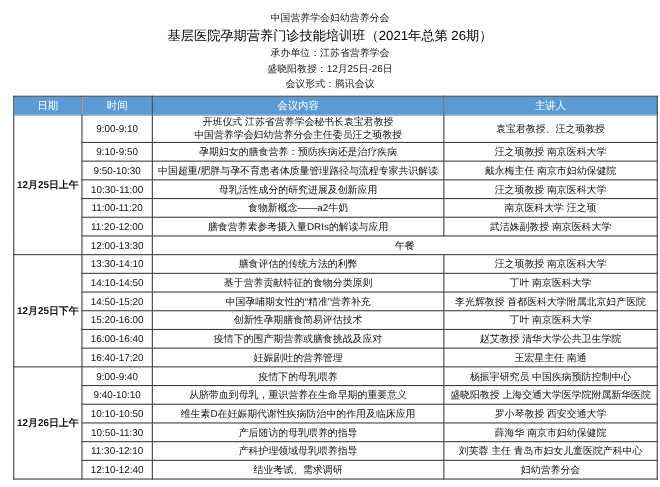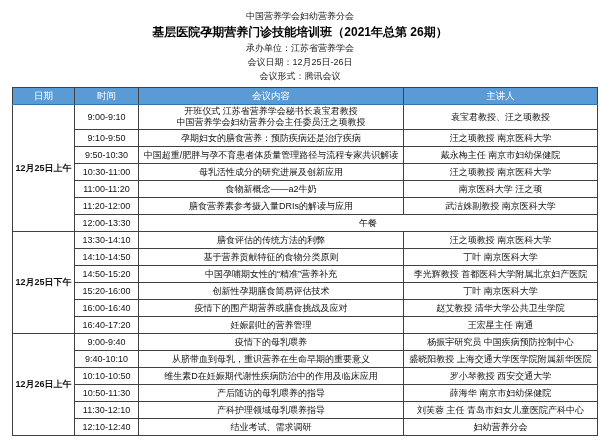--- a/index.html
+++ b/index.html
@@ -7,21 +7,21 @@
     width:600px; height:443px; overflow:hidden;
     font-family:"Liberation Sans","DejaVu Sans",sans-serif;
     color:#1a1a1a;
     -webkit-font-smoothing:antialiased;
   }
   .page { width:600px; height:391px; position:relative; }
 
   
   .doc-header { text-align:center; padding-top:9px; }
   .doc-header .line { font-size:9px; line-height:14px; color:#222; }
-  .doc-header .title { font-size:12px; font-weight:bold; line-height:18px; color:#000; }
+  .doc-header .title { font-size:12px; font-weight:normal; line-height:18px; color:#000; }
 
   
   table.schedule {
     border-collapse:collapse; table-layout:fixed;
     width:585px; margin:4px 0 0 12px;
   }
   table.schedule th, table.schedule td {
     border:1px solid #404040;
     font-size:9px;
     text-align:center;
@@ -43,21 +43,21 @@
 </style>
 </head>
 <body>
 
 <div class="page">
 
   <div class="doc-header">
     <div class="line">中国营养学会妇幼营养分会</div>
     <div class="line title">基层医院孕期营养门诊技能培训班（2021年总第 26期）</div>
     <div class="line">承办单位：江苏省营养学会</div>
-    <div class="line">会议日期：12月25日-26日</div>
+    <div class="line">盛晓阳教授：12月25日-26日</div>
     <div class="line">会议形式：腾讯会议</div>
   </div>
 
   <table class="schedule">
     <colgroup>
       <col style="width:62px">
         <col style="width:64px">
         <col style="width:265px">
         <col style="width:194px">
     </colgroup>

